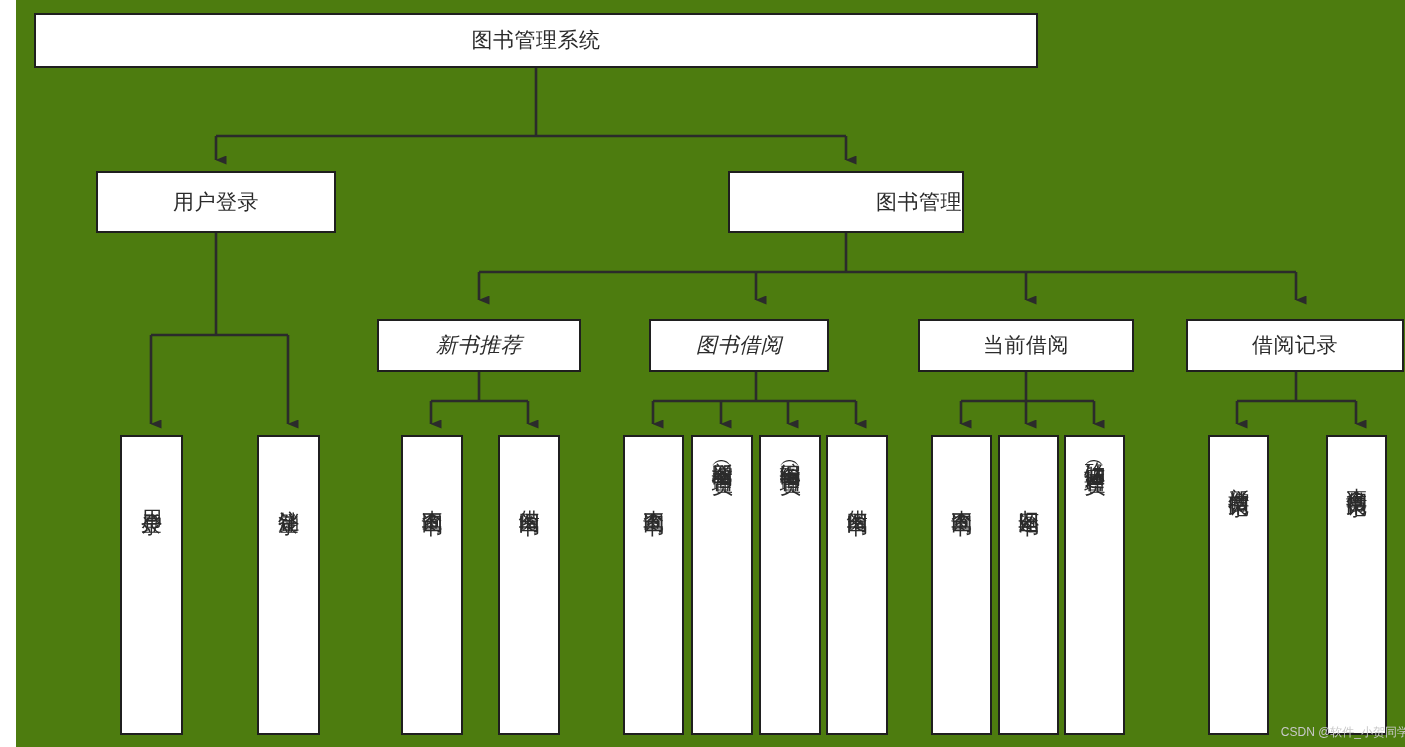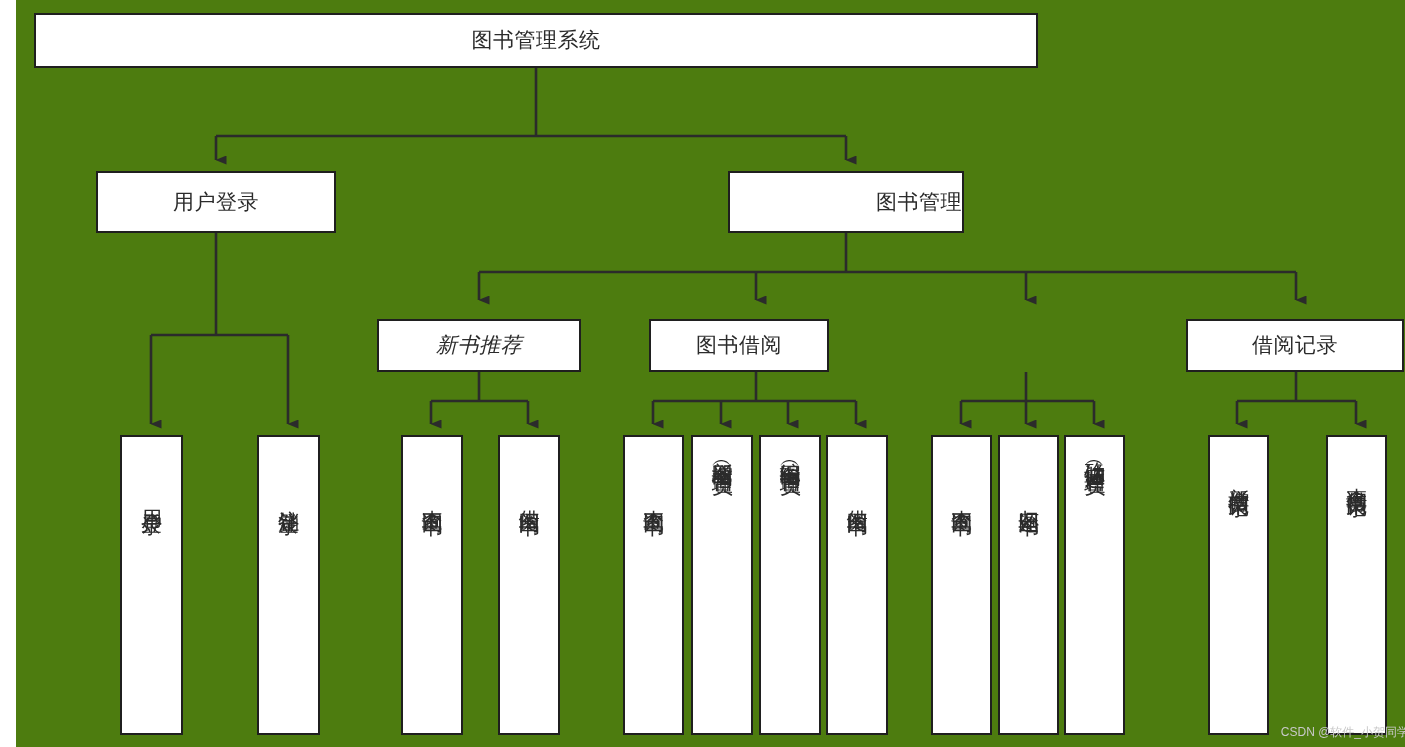--- a/index.html
+++ b/index.html
@@ -130,22 +130,25 @@
   <div class="node-box horiz" style="left:80px; top:171px; width:240px; height:62px;">
     <span class="node-label">用户登录</span>
   </div>
   <div class="node-box horiz" style="left:712px; top:171px; width:236px; height:62px;justify-content:flex-end;">
     <span class="node-label">图书管理</span>
   </div>
 
   <div class="node-box horiz" style="left:361px; top:319px; width:204px; height:53px;font-style:italic;">
     <span class="node-label">新书推荐</span>
   </div>
-  <div class="node-box horiz" style="left:633px; top:319px; width:180px; height:53px;">
+  <div class="node-box horiz" style="left:633px; top:319px; width:180px; height:53px;font-style:italic;">
     <span class="node-label">图书借阅</span>
+  </div>
+  <div class="node-box horiz" style="left:902px; top:319px; width:216px; height:53px;">
+    <span class="node-label">当前借阅</span>
   </div>
   <div class="node-box horiz" style="left:1170px; top:319px; width:218px; height:53px;">
     <span class="node-label">借阅记录</span>
   </div>
 
   <div class="node-box vert" style="left:104px; top:435px; width:63px; height:300px; padding-top:56px;">
     <span class="node-label">用户登录</span>
   </div>
   <div class="node-box vert" style="left:241px; top:435px; width:63px; height:300px; padding-top:56px;">
     <span class="node-label">注销登录</span>

